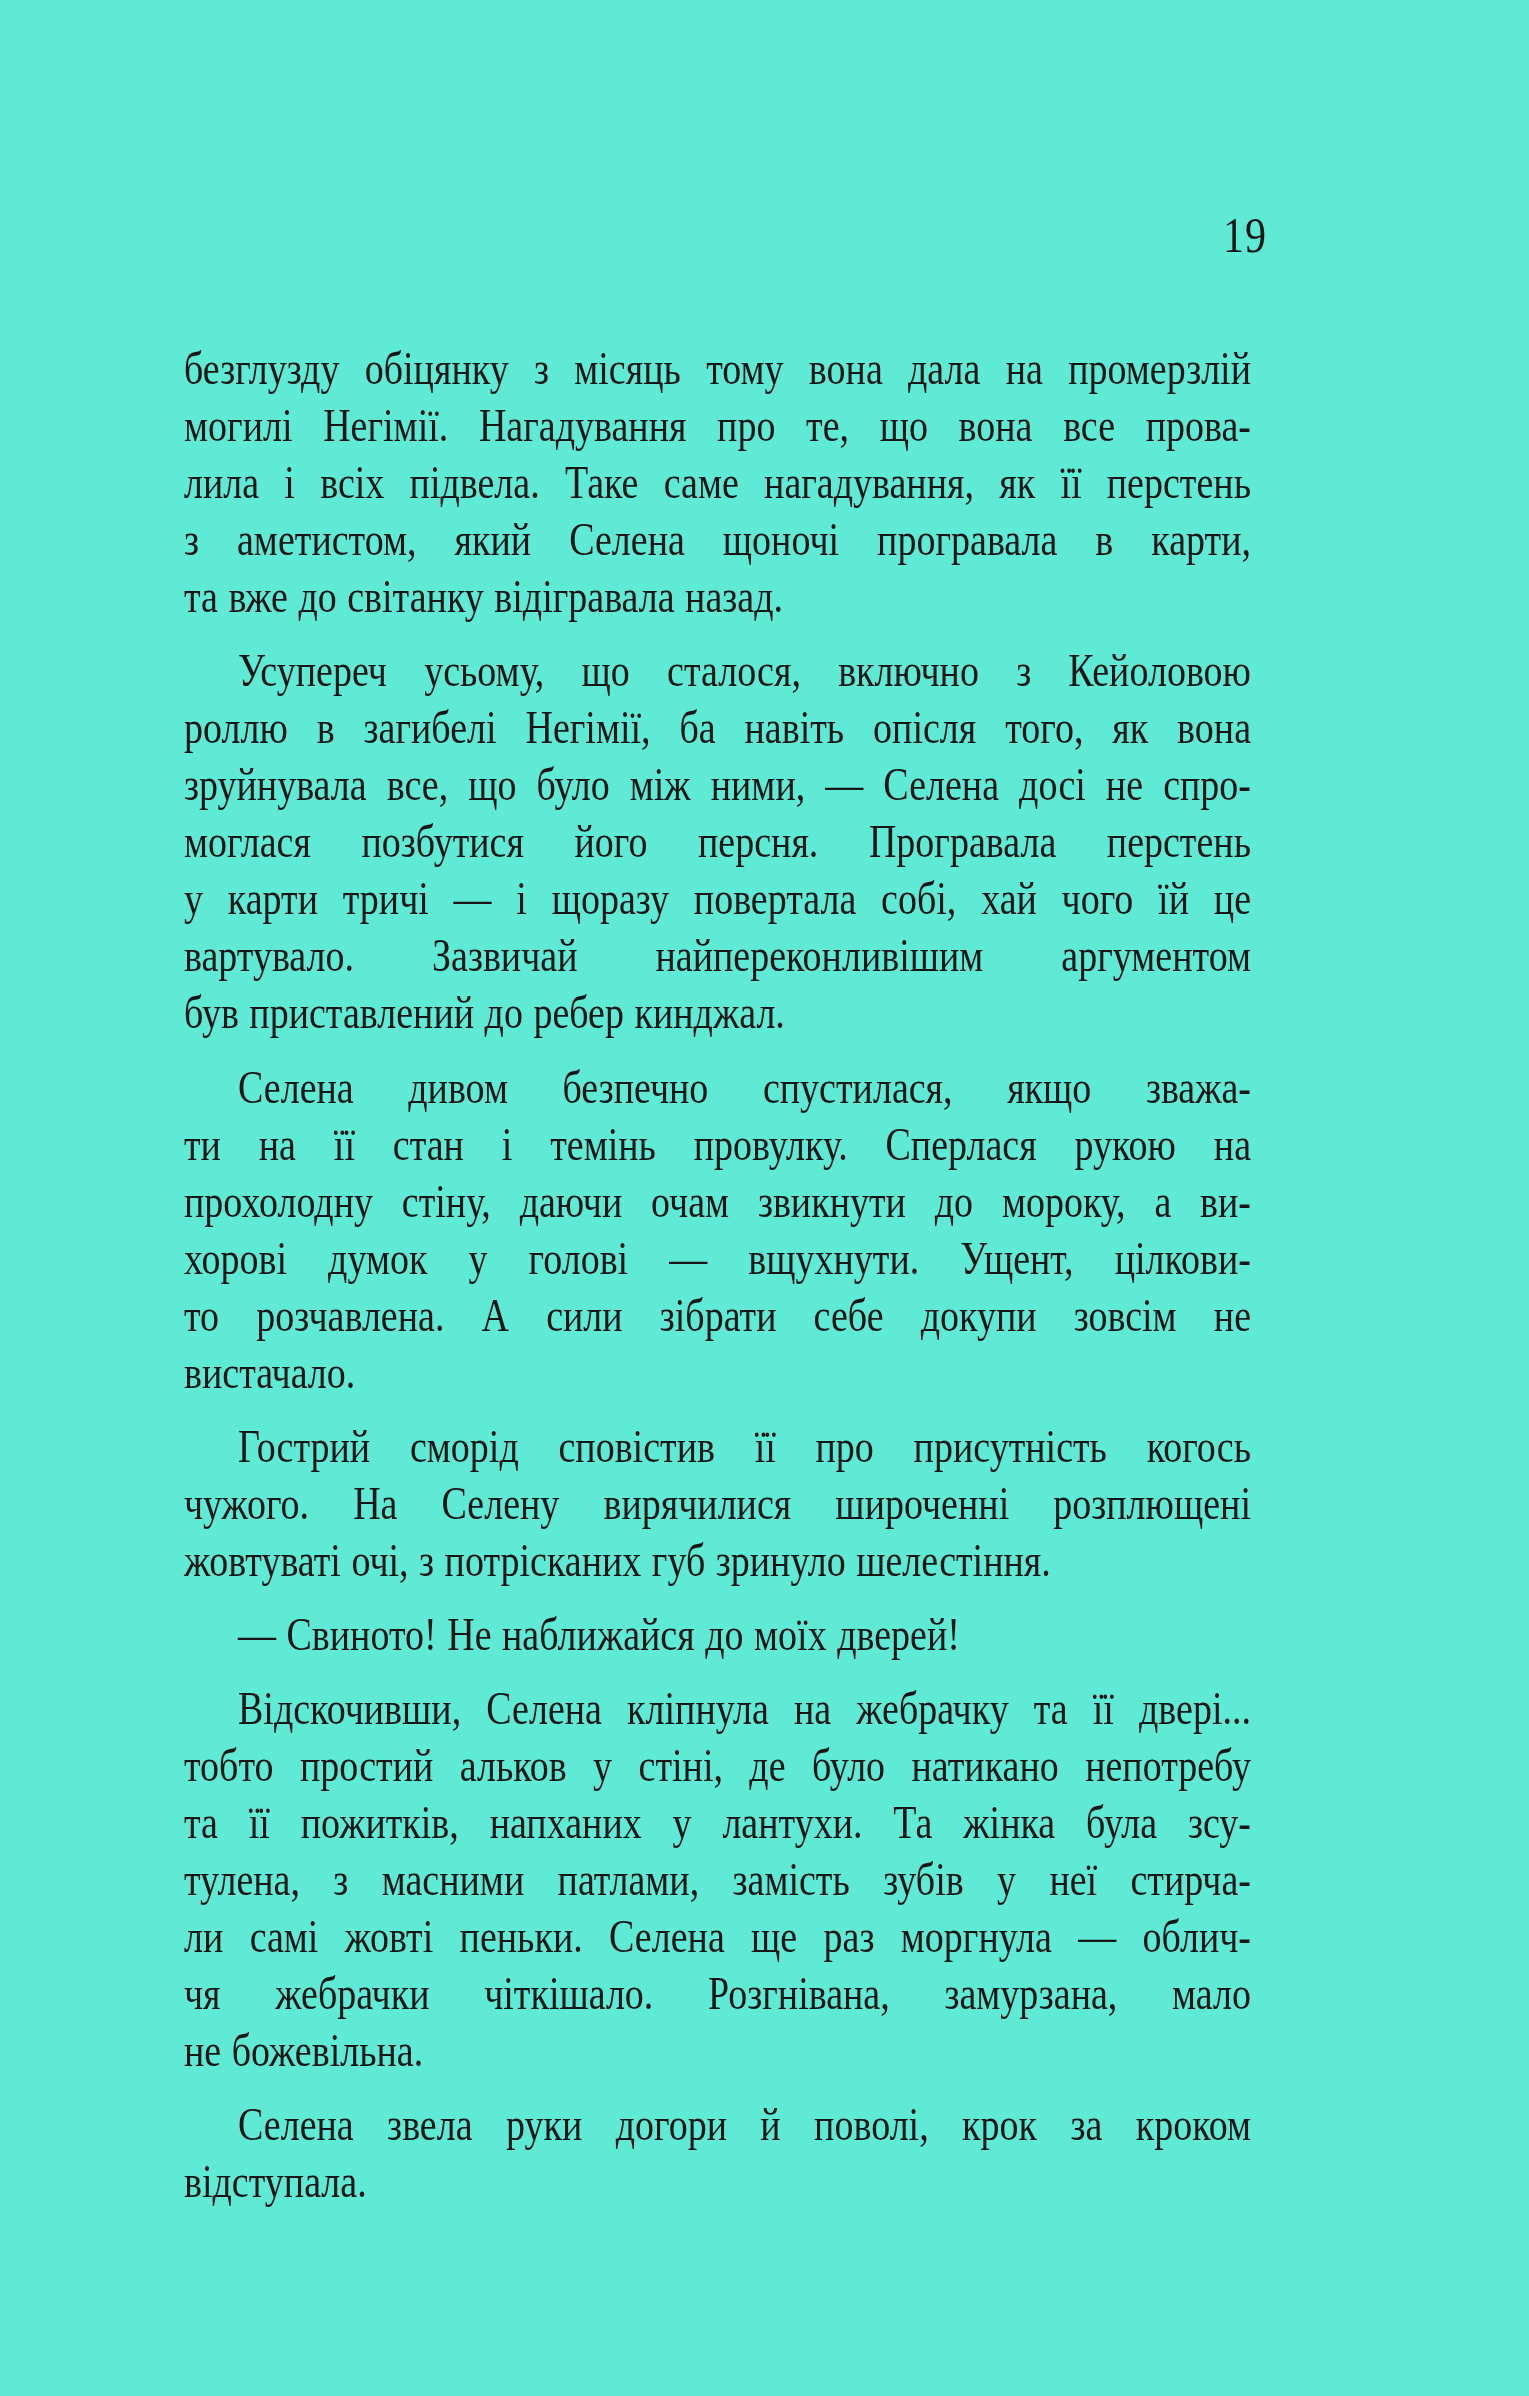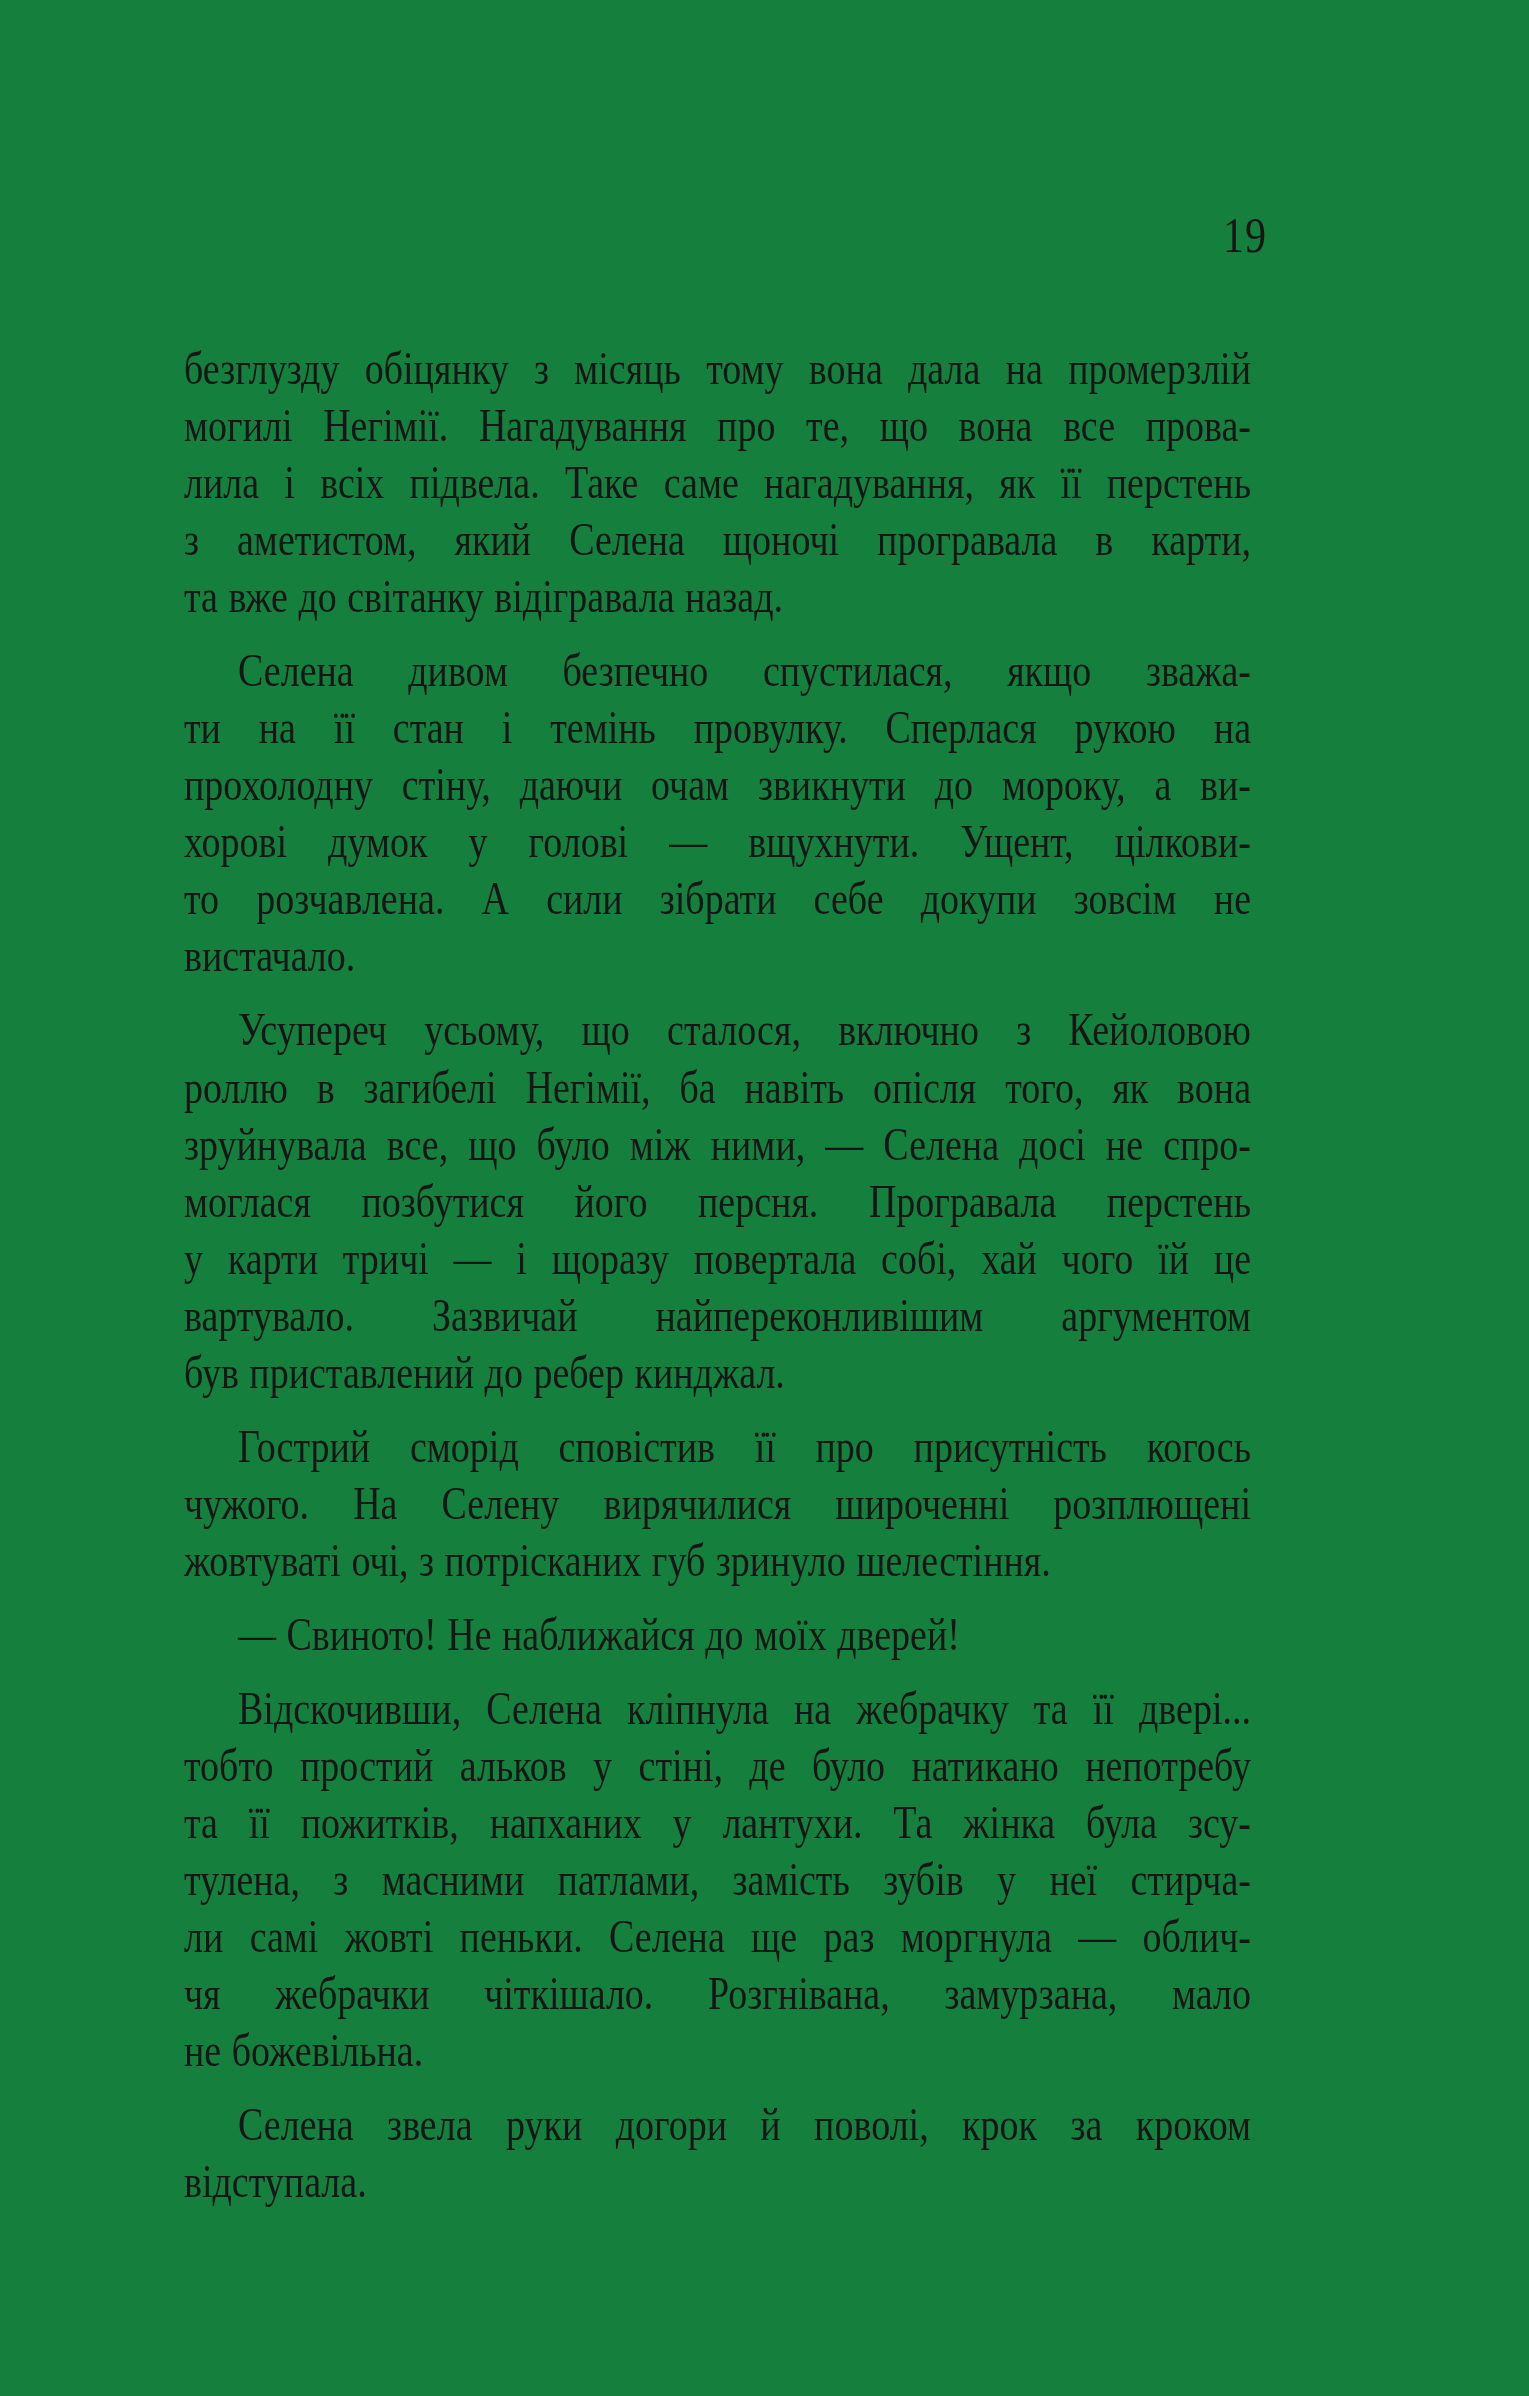--- a/index.html
+++ b/index.html
@@ -1,21 +1,21 @@
 <!DOCTYPE html>
 <html lang="uk"><head>
 <meta charset="utf-8">
 <style>
   html, body { margin: 0; padding: 0; background: #ffffff; }
 
   .page {
     position: relative;
     width: 1529px;
     height: 2396px;
-    background: #15803d;
+    background: #5eead4;
     color: #161616;
     font-family: "Liberation Serif", "DejaVu Serif", serif;
     overflow: hidden;
   }
 
   .pagenum {
     position: absolute;
     top: 210px;
     right: 262px;
     font-size: 42px;
@@ -62,36 +62,36 @@
 
     <div class="para">
       <div class="line">безглузду обіцянку з місяць тому вона дала на промерзлій</div>
       <div class="line">могилі Негімії. Нагадування про те, що вона все прова-</div>
       <div class="line">лила і всіх підвела. Таке саме нагадування, як її перстень</div>
       <div class="line">з аметистом, який Селена щоночі програвала в карти,</div>
       <div class="line last">та вже до світанку відігравала назад.</div>
     </div>
 
     <div class="para">
-      <div class="line indent">Селена дивом безпечно спустилася, якщо зважа-</div>
-      <div class="line">ти на її стан і темінь провулку. Сперлася рукою на</div>
-      <div class="line">прохолодну стіну, даючи очам звикнути до мороку, а ви-</div>
-      <div class="line">хорові думок у голові — вщухнути. Ущент, цілкови-</div>
-      <div class="line">то розчавлена. А сили зібрати себе докупи зовсім не</div>
-      <div class="line last">вистачало.</div>
-    </div>
-
-    <div class="para">
       <div class="line indent">Усупереч усьому, що сталося, включно з Кейоловою</div>
       <div class="line">роллю в загибелі Негімії, ба навіть опісля того, як вона</div>
       <div class="line">зруйнувала все, що було між ними, — Селена досі не спро-</div>
       <div class="line">моглася позбутися його персня. Програвала перстень</div>
       <div class="line">у карти тричі — і щоразу повертала собі, хай чого їй це</div>
       <div class="line">вартувало. Зазвичай найпереконливішим аргументом</div>
       <div class="line last">був приставлений до ребер кинджал.</div>
+    </div>
+
+    <div class="para">
+      <div class="line indent">Селена дивом безпечно спустилася, якщо зважа-</div>
+      <div class="line">ти на її стан і темінь провулку. Сперлася рукою на</div>
+      <div class="line">прохолодну стіну, даючи очам звикнути до мороку, а ви-</div>
+      <div class="line">хорові думок у голові — вщухнути. Ущент, цілкови-</div>
+      <div class="line">то розчавлена. А сили зібрати себе докупи зовсім не</div>
+      <div class="line last">вистачало.</div>
     </div>
 
     <div class="para">
       <div class="line indent">Гострий сморід сповістив її про присутність когось</div>
       <div class="line">чужого. На Селену вирячилися широченні розплющені</div>
       <div class="line last">жовтуваті очі, з потрісканих губ зринуло шелестіння.</div>
     </div>
 
     <div class="para">
       <div class="line indent last">— Свиното! Не наближайся до моїх дверей!</div>

